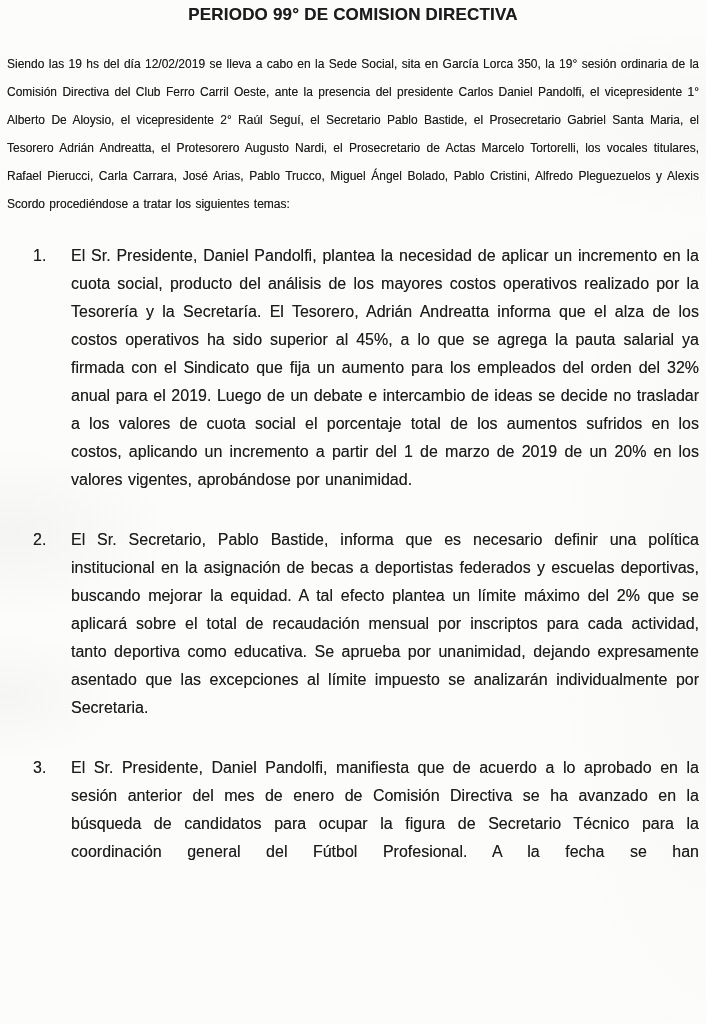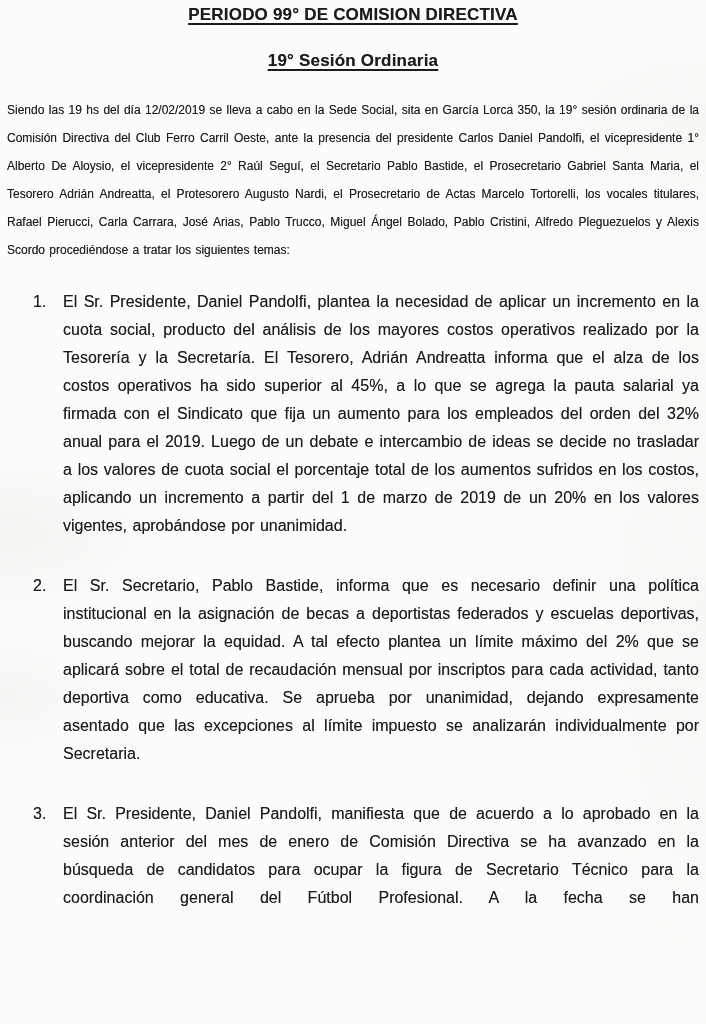--- a/index.html
+++ b/index.html
@@ -37,21 +37,20 @@
   }
   .doc-title, .doc-subtitle {
     text-align: center;
     font-size: 17px;
     font-weight: bold;
     line-height: 22px;
     margin: 0;
     letter-spacing: 0.2px;
   }
   .doc-title span, .doc-subtitle span {
-    text-decoration: underline;
     text-decoration-thickness: 2px;
     text-underline-offset: 3px;
   }
   .doc-subtitle {
     margin-top: 24px;
   }
   .intro {
     margin-top: 24px;
     font-size: 12px;
     line-height: 28px;
@@ -68,35 +67,35 @@
     line-height: 28px;
   }
   .item-number {
     flex: 0 0 30px;
     margin-left: 26px;
   }
   .item-text {
     flex: 1;
     text-align: justify;
     word-spacing: 1px;
+    margin-left: 8px;
   }
   .item-text.continues {
     text-align-last: justify;
   }
 </style>
 </head>
 <body>
 
 <div class="scan-surface"></div>
 
 <div class="page">
 
   <h1 class="doc-title"><span>PERIODO 99° DE COMISION DIRECTIVA</span></h1>
 
-  <h2 class="doc-subtitle"><span>19° Sesión Ordinaria</span></h2>
 
   <p class="intro">Siendo las 19 hs del día 12/02/2019 se lleva a cabo en la Sede Social, sita en García Lorca 350, la 19° sesión ordinaria de la Comisión Directiva del Club Ferro Carril Oeste, ante la presencia del presidente Carlos Daniel Pandolfi, el vicepresidente 1° Alberto De Aloysio, el vicepresidente 2° Raúl Seguí, el Secretario Pablo Bastide, el Prosecretario Gabriel Santa Maria, el Tesorero Adrián Andreatta, el Protesorero Augusto Nardi, el Prosecretario de Actas Marcelo Tortorelli, los vocales titulares, Rafael Pierucci, Carla Carrara, José Arias, Pablo Trucco, Miguel Ángel Bolado, Pablo Cristini, Alfredo Pleguezuelos y Alexis Scordo procediéndose a tratar los siguientes temas:</p>
 
   <div class="items">
 
     <div class="item">
       <div class="item-number">1.</div>
       <div class="item-text">El Sr. Presidente, Daniel Pandolfi, plantea la necesidad de aplicar un incremento en la cuota social, producto del análisis de los mayores costos operativos realizado por la Tesorería y la Secretaría. El Tesorero, Adrián Andreatta informa que el alza de los costos operativos ha sido superior al 45%, a lo que se agrega la pauta salarial ya firmada con el Sindicato que fija un aumento para los empleados del orden del 32% anual para el 2019. Luego de un debate e intercambio de ideas se decide no trasladar a los valores de cuota social el porcentaje total de los aumentos sufridos en los costos, aplicando un incremento a partir del 1 de marzo de 2019 de un 20% en los valores vigentes, aprobándose por unanimidad.</div>
     </div>
 

